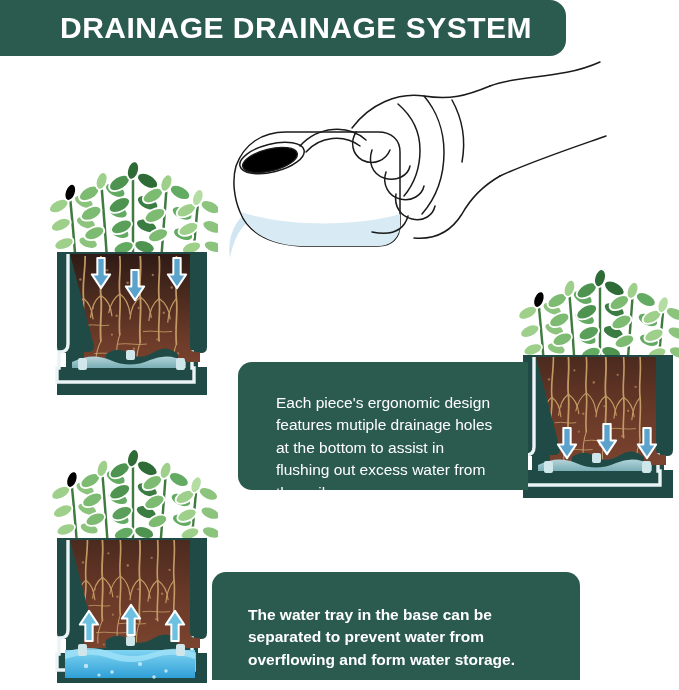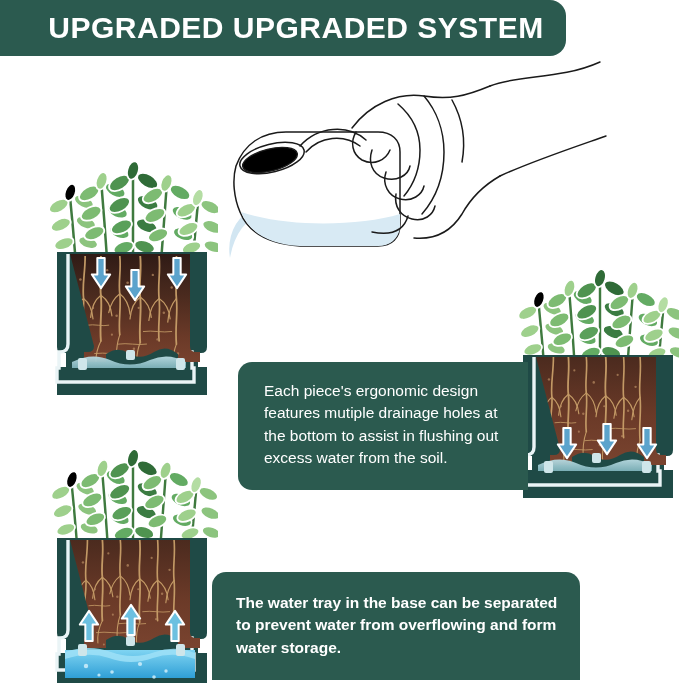--- a/index.html
+++ b/index.html
@@ -33,21 +33,21 @@
     border-radius:14px 0 0 14px;
     padding:14px 14px 0 22px;
   }
   #callout-2{
     left:212px;top:572px;width:368px;height:108px;
     border-radius:14px 14px 0 0;
     padding:16px 14px 0 20px;
     font-weight:bold;
   }
   .callout p{
-    margin:4px;font-size:15.5px;line-height:1.45;
+    margin:16px;font-size:15.5px;line-height:1.45;
   }
 </style>
 </head>
 <body>
 
 <div id="stage">
 
   <svg id="art" width="679" height="690" viewBox="0 0 679 690" style="position:absolute;left:0;top:0;">
     <defs>
 
@@ -333,21 +333,21 @@
 
       <g>
         <use href="#arrowUp" x="78" y="608" width="22" height="35"></use>
         <use href="#arrowUp" x="120" y="602" width="22" height="35"></use>
         <use href="#arrowUp" x="164" y="608" width="22" height="35"></use>
       </g>
     </g>
   </svg>
 
   <div class="header-bar">
-    <span class="header-title">UPGRADED UPGRADED SYSTEM</span>
+    <span class="header-title">DRAINAGE DRAINAGE SYSTEM</span>
   </div>
 
   <div class="callout" id="callout-1">
     <p>Each piece's ergonomic design features mutiple drainage holes at the bottom to assist in flushing out excess water from the soil.</p>
   </div>
 
   <div class="callout" id="callout-2">
     <p>The water tray in the base can be separated to prevent water from overflowing and form water storage.</p>
   </div>
 

